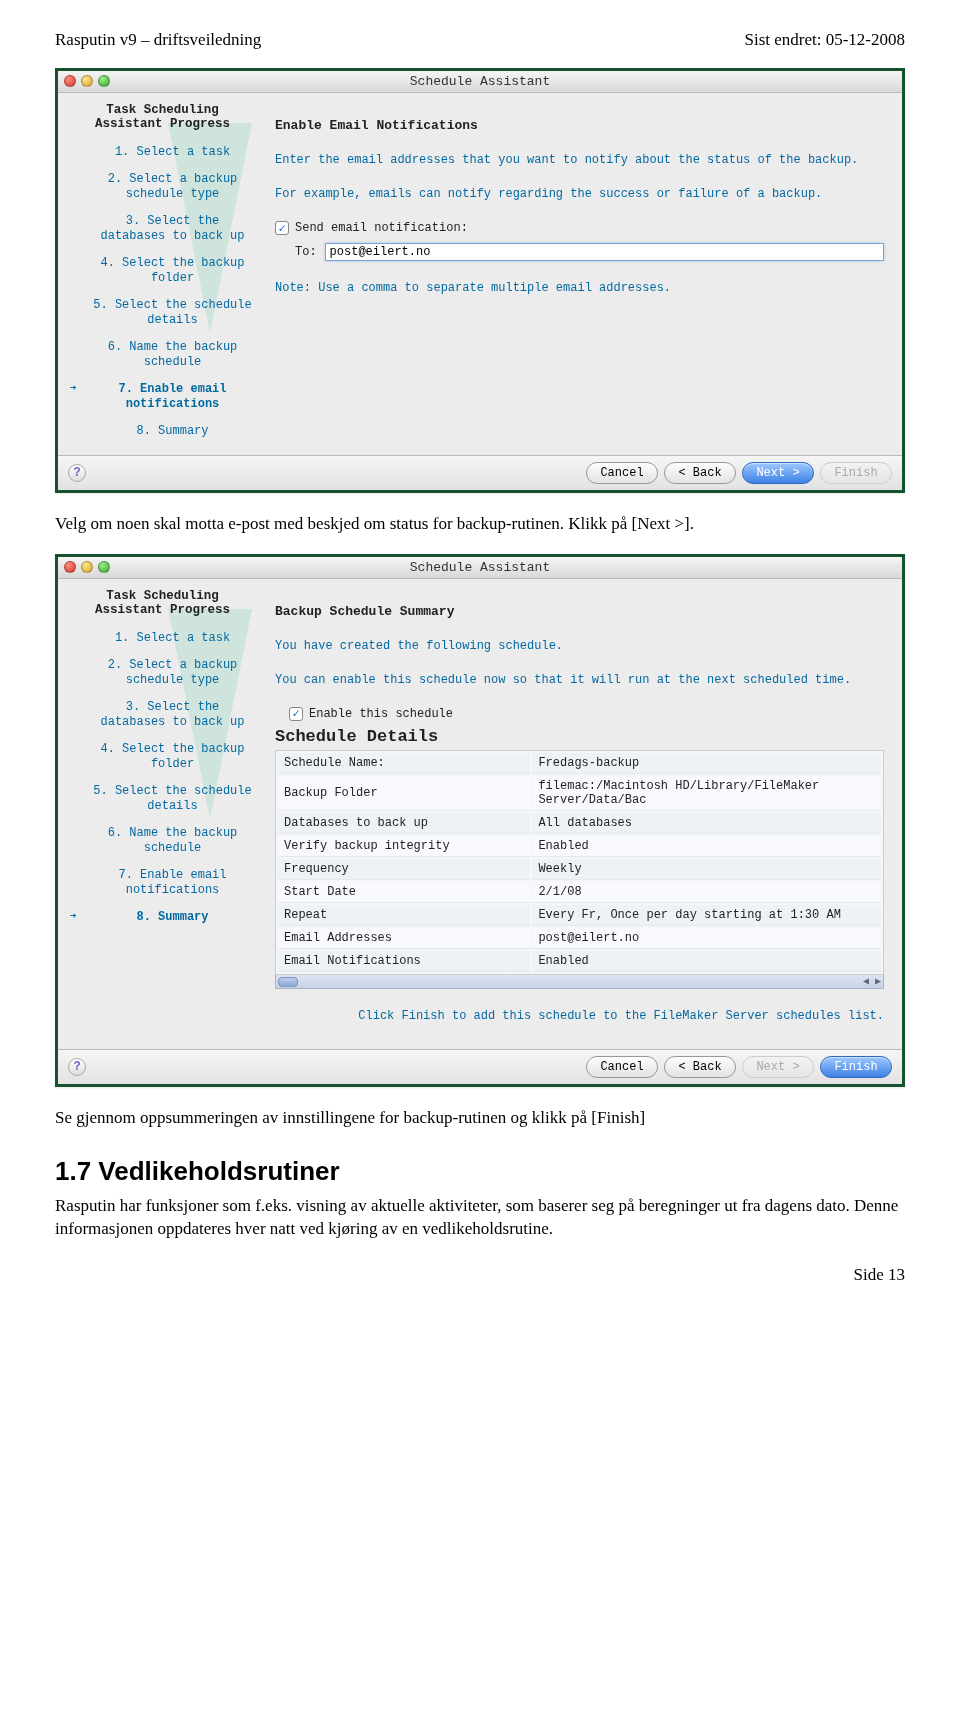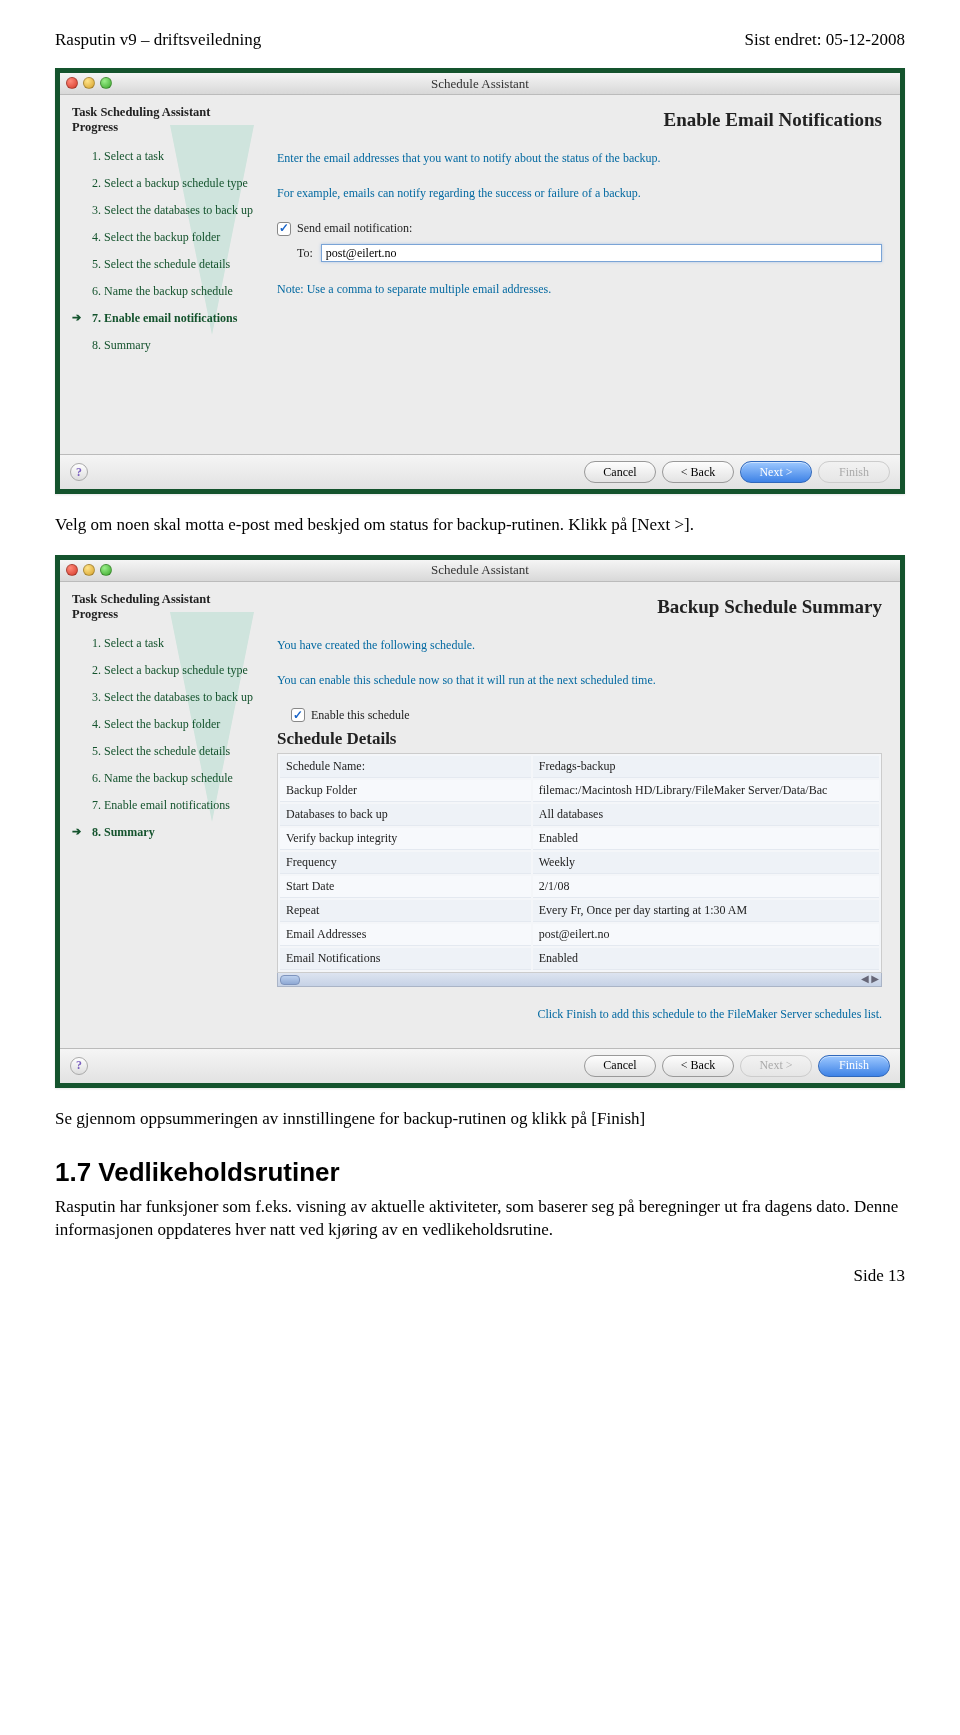--- a/index.html
+++ b/index.html
@@ -1,36 +1,36 @@
 <!DOCTYPE html>
 <html><head>
 <meta charset="utf-8">
 <style>
 * { box-sizing: border-box; margin: 0; padding: 0; }
 body { font-family: "Times New Roman", serif; background: #fff; color: #000; width: 960px; margin: 0 auto; padding: 30px 55px; }
 .page-header { display: flex; justify-content: space-between; font-size: 17px; margin-bottom: 18px; }
-.win { border: 5px solid #14532d; background: #ececec; margin-bottom: 20px; font-family: Liberation Serif, serif; font-size: 12px; color: #222; box-shadow: 0 1px 2px rgba(0,0,0,0.1); }
+.win { border: 3px solid #14532d; background: #ececec; margin-bottom: 20px; font-family: Liberation Mono, monospace; font-size: 12px; color: #222; box-shadow: 0 1px 2px rgba(0,0,0,0.1); }
 .titlebar { display: flex; align-items: center; height: 22px; background: linear-gradient(#f5f5f5,#d8d8d8); border-bottom: 1px solid #bbb; position: relative; }
 .traffic { position:absolute; left:6px; top:4px; display: flex; gap: 5px; }
 .dot { width: 12px; height: 12px; border-radius: 50%; border:1px solid rgba(0,0,0,0.25); }
 .dot.red{background:radial-gradient(circle at 35% 30%, #ff8a7a, #d63a2a);} 
 .dot.yellow{background:radial-gradient(circle at 35% 30%, #ffe48a, #d6a12a);} 
 .dot.green{background:radial-gradient(circle at 35% 30%, #9aef8a, #3aa62a);} 
 .titlebar .wtitle { flex:1; text-align:center; font-size:13px; color:#333;}
 .win-body { display:flex; min-height: 360px; background: #ececec; border-bottom:1px solid #bbb; }
-.sidebar { width: 205px; padding: 10px 8px 10px 12px; position:relative; }
+.sidebar { width: 205px; padding: 10px 8px 10px 12px; position:relative;text-align:center; }
 .sidebar h4 { font-size: 12.5px; font-weight: bold; margin-bottom: 8px; }
-.steps { list-style:none; font-size: 12px; color:#14532d; }
+.steps { list-style:none; font-size: 12px; color:#0369a1; }
 .steps li { padding: 6px 0 6px 20px; position:relative; line-height:1.25; }
 .steps li.active { font-weight:bold; }
 .steps li.active::before { content:"➔"; position:absolute; left:0; top:6px; font-size:11px; }
 .bg-arrow { position:absolute; left:110px; top:30px; width:0; height:0; border-left:42px solid transparent; border-right:42px solid transparent; border-top:210px solid #bde0d3; opacity:0.6; z-index:0;}
 .steps, .sidebar h4 { position:relative; z-index:1; }
 .mainpane { flex:1; padding: 10px 18px 6px 12px; background:#ececec; }
-.mainpane h4.center { font-weight:bold; text-align:right; font-size:19px; margin: 4px 0 12px 0; }
+.mainpane h4.center { font-weight:bold; text-align:left; font-size:13px; margin: 15px 0 12px 0; }
 .mainpane p { font-size:12px; margin: 20px 0; color:#0369a1; }
 .cb-row { display:flex; align-items:center; gap:6px; margin: 14px 0 8px 0; }
 .cb { width:14px; height:14px; border:1px solid #888; border-radius:3px; background:#fff; display:flex; align-items:center; justify-content:center; color:#1a65c9; font-size:12px; font-weight:bold; }
 .field-row { display:flex; align-items:center; gap:8px; margin: 6px 0 4px 20px; }
 .field-row label { font-size:12px; }
 .txt-input { flex:1; border:1px solid #7aa4d6; padding:2px 4px; font-size:12px; background:#fff; font-family:inherit; height:18px; box-shadow: 0 0 3px rgba(80,140,220,0.4);}
 .note { font-size:12px; margin-left:50px; margin-top:2px; }
 .footer { display:flex; align-items:center; padding: 6px 10px; background: linear-gradient(#f5f5f5, #e2e2e2);}
 .help { width:18px; height:18px; border-radius:50%; border:1px solid #aaa; background:linear-gradient(#fff,#ddd); color:#7a5fbf; font-weight:bold; display:flex; align-items:center; justify-content:center; font-size:12px;}
 .footer .spacer { flex:1; }

